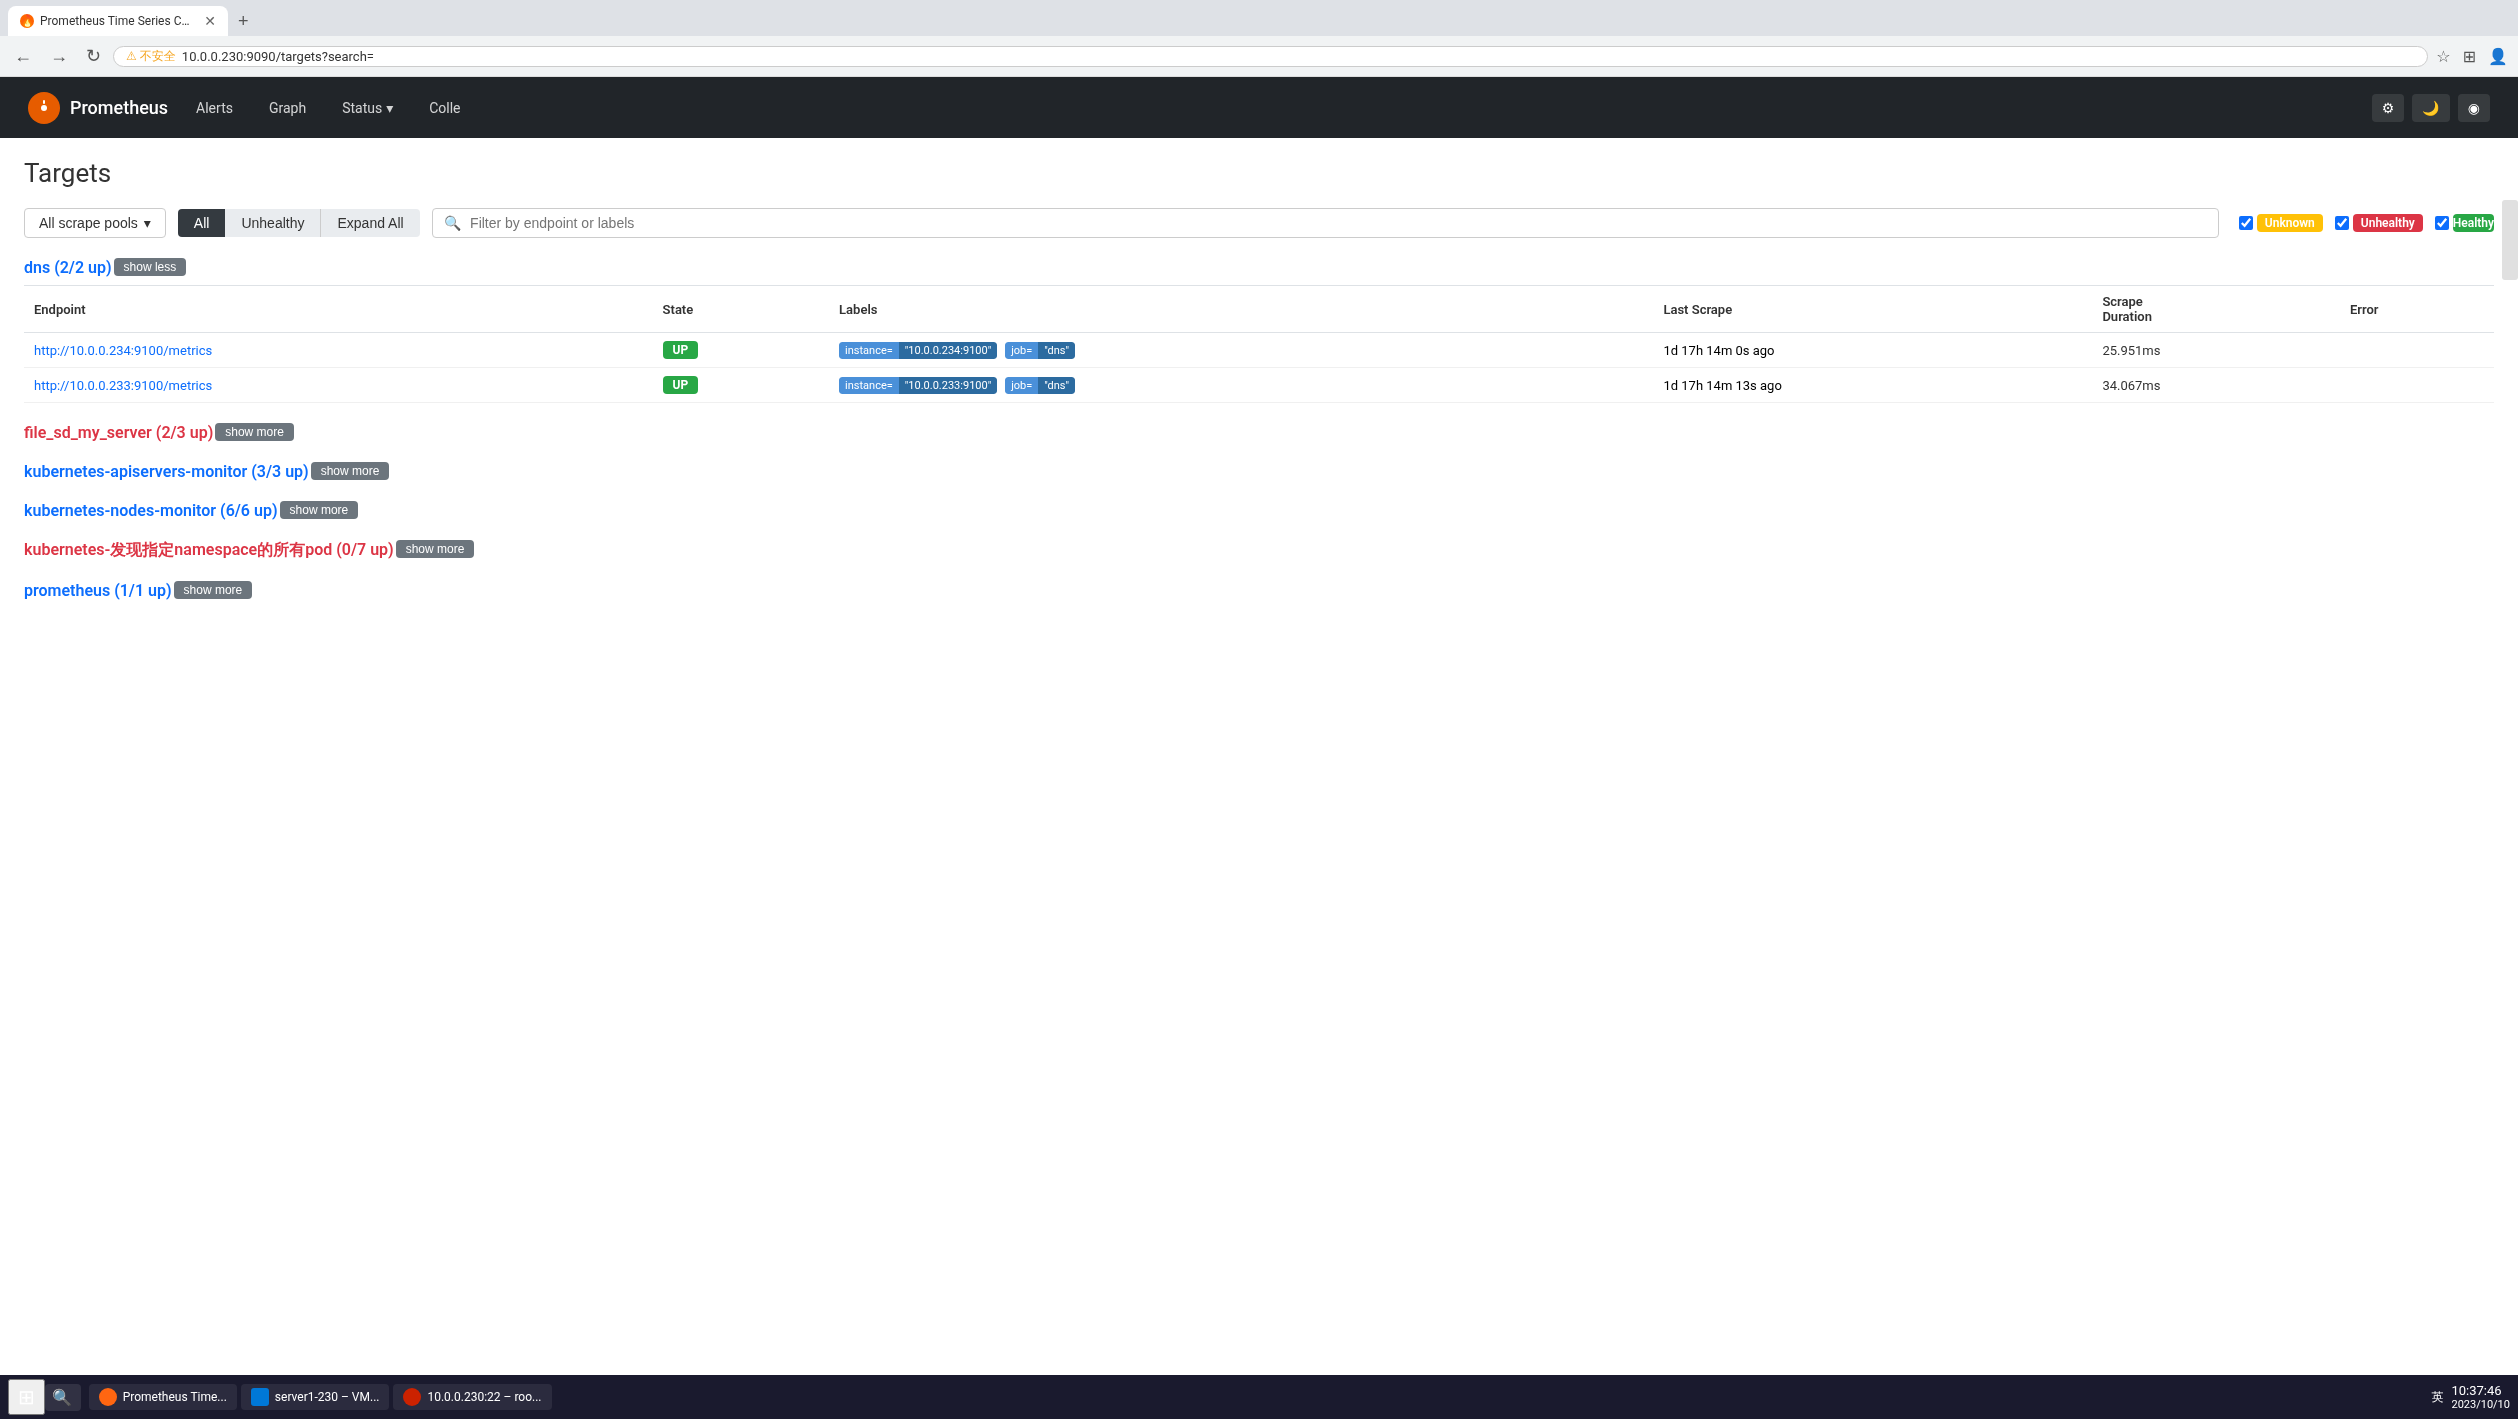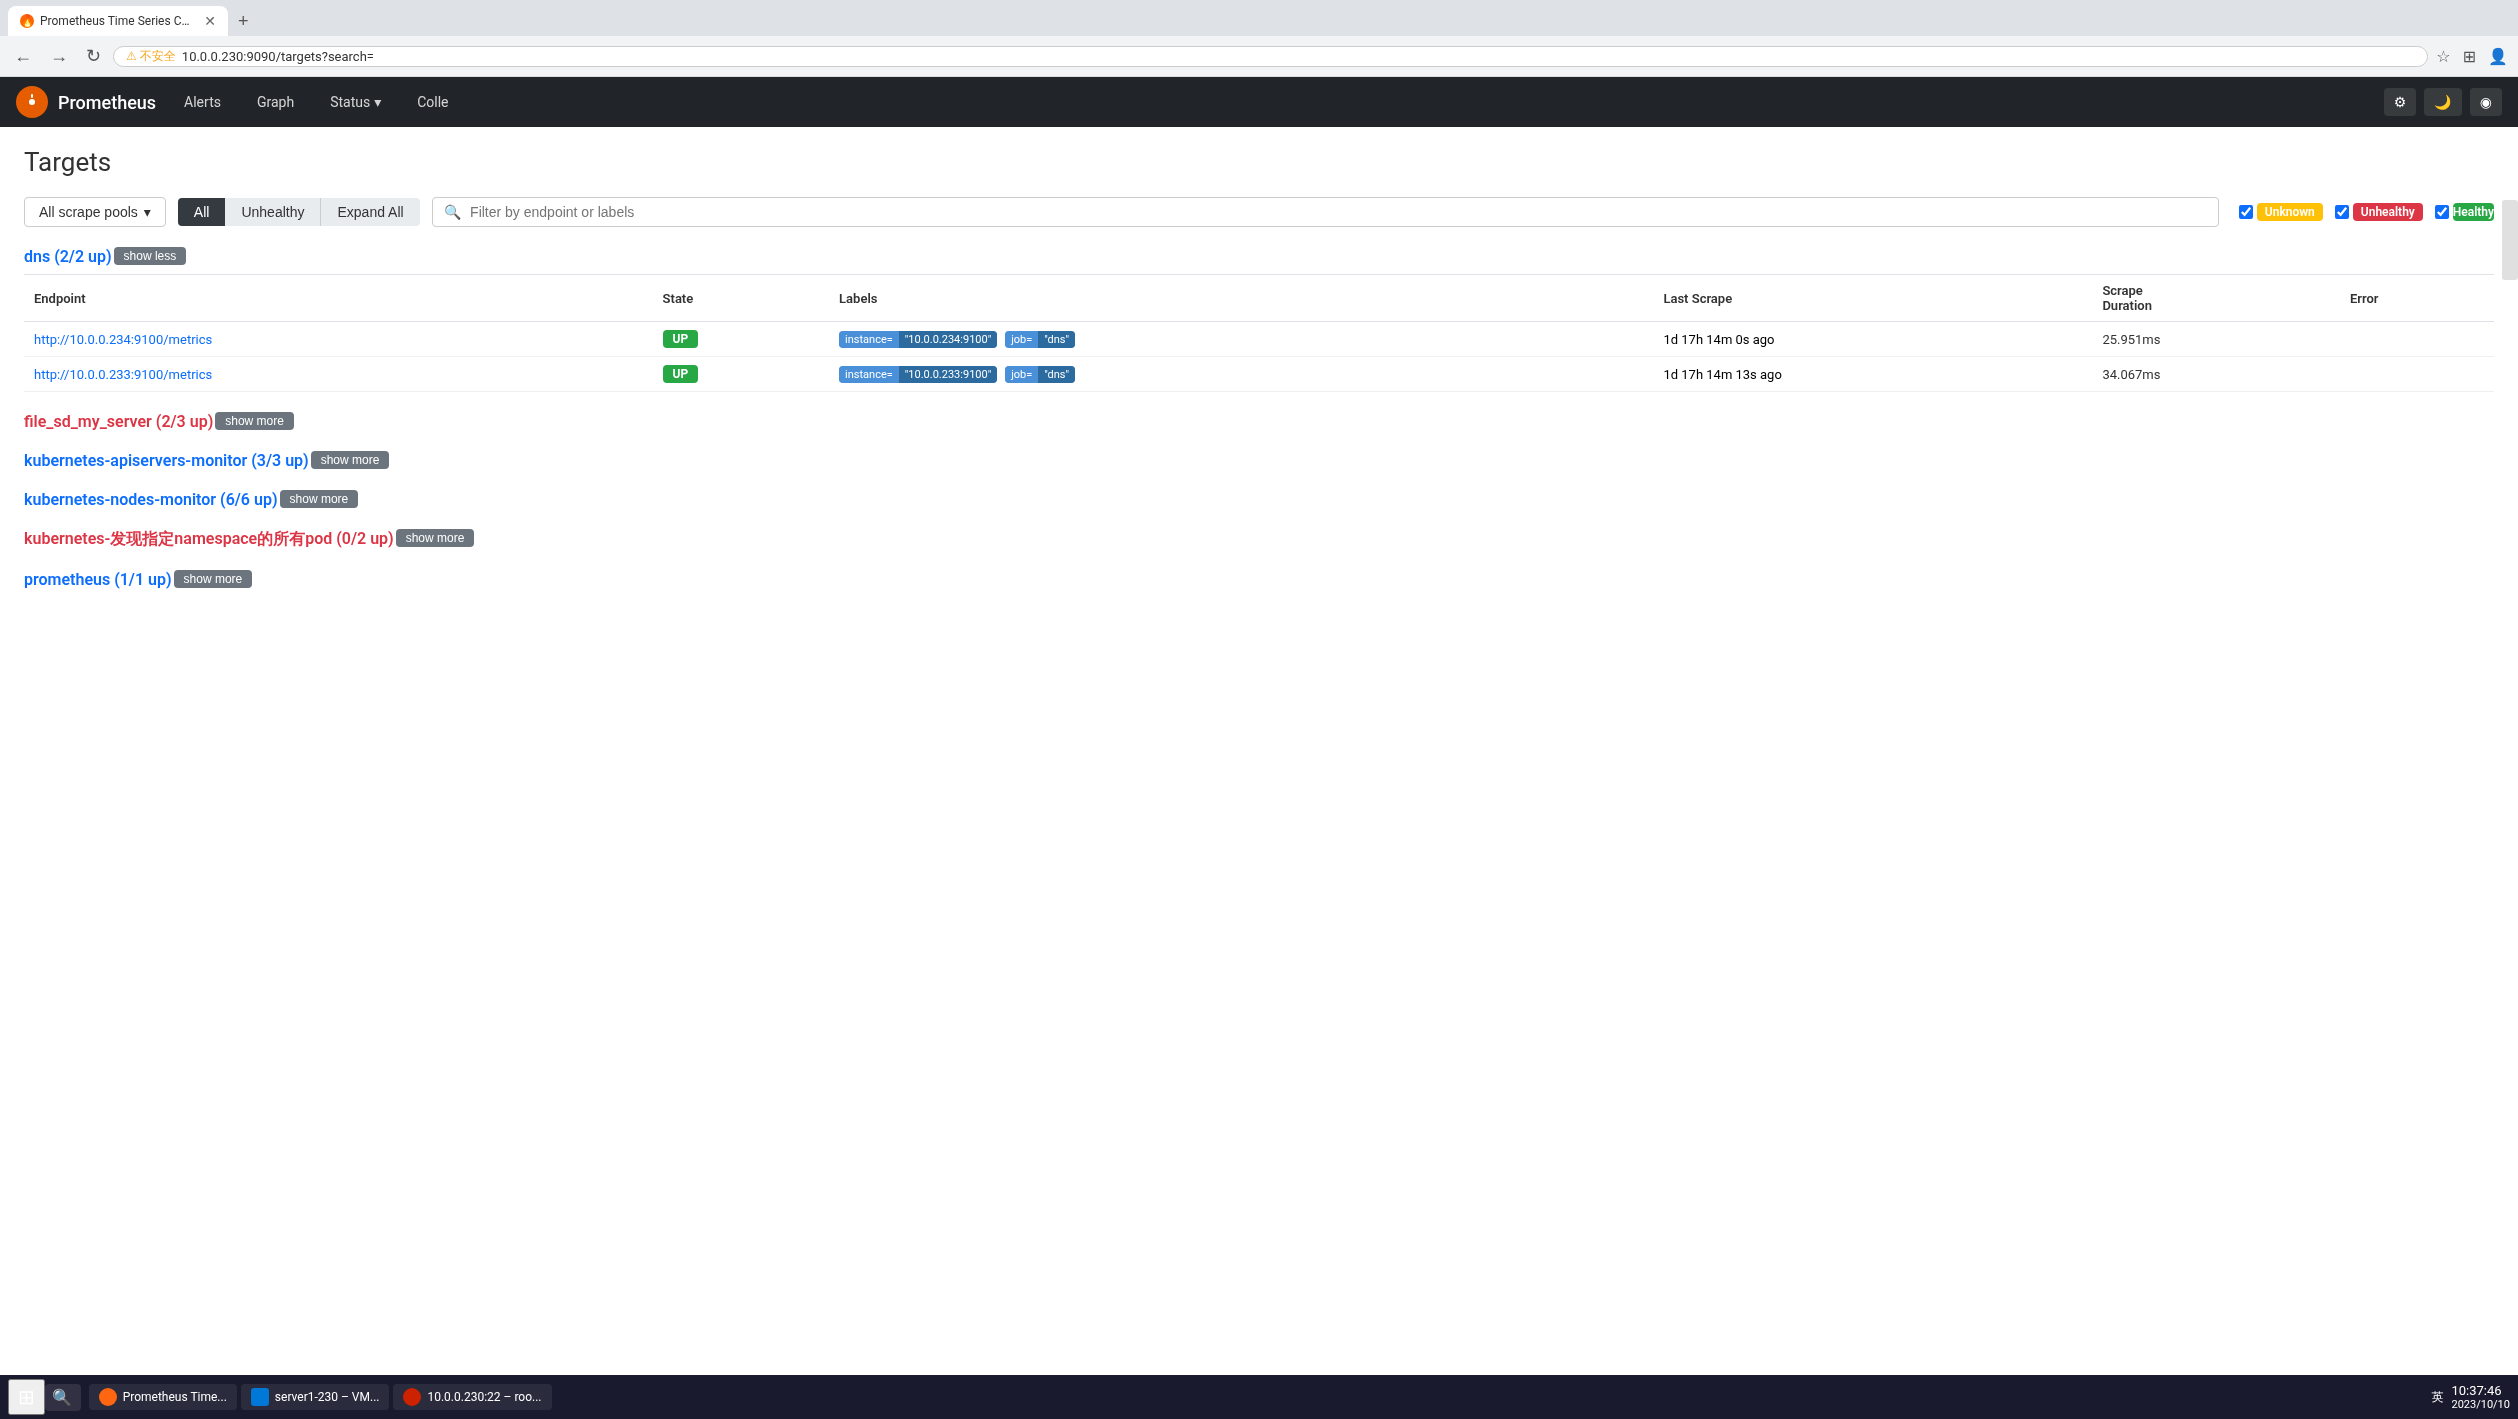--- a/index.html
+++ b/index.html
@@ -15,21 +15,21 @@
     .tab-new { background: none; border: none; margin-left: 4px; font-size: 18px; color: #555; cursor: pointer; padding: 0 6px; }
     .browser-controls { display: flex; align-items: center; padding: 4px 8px; gap: 6px; height: 40px; }
     .nav-btn { background: none; border: none; font-size: 18px; color: #555; cursor: pointer; padding: 2px 6px; border-radius: 50%; }
     .address-bar { flex: 1; display: flex; align-items: center; background: #fff; border: 1px solid #ccc; border-radius: 20px; padding: 4px 12px; gap: 6px; height: 21px; }
     .address-warning { color: #f5a623; font-size: 12px; }
     .address-text { font-size: 13px; color: #333; flex: 1; }
     .browser-actions { display: flex; gap: 8px; align-items: center; }
     .browser-action-btn { background: none; border: none; font-size: 16px; color: #555; cursor: pointer; padding: 2px; }
 
     
-    .navbar { background: #212529; color: #fff; display: flex; align-items: center; padding: 0 16px; height: 50px; gap: 16px; }
+    .navbar { background: #212529; color: #fff; display: flex; align-items: center; padding: 0 28px; height: 61px; gap: 16px; }
     .navbar-brand { display: flex; align-items: center; gap: 10px; font-size: 18px; font-weight: 500; }
     .navbar-logo { width: 32px; height: 32px; background: #e65c00; border-radius: 50%; display: flex; align-items: center; justify-content: center; color: white; font-weight: bold; font-size: 14px; }
     .navbar-nav { display: flex; gap: 12px; }
     .nav-link { color: rgba(255,255,255,0.8); text-decoration: none; padding: 8px 12px; border-radius: 4px; font-size: 14px; }
     .nav-dropdown { display: flex; align-items: center; gap: 4px; }
     .navbar-right { margin-left: auto; display: flex; gap: 8px; }
     .navbar-icon-btn { background: rgba(255,255,255,0.1); border: none; color: #fff; padding: 6px 10px; border-radius: 4px; cursor: pointer; font-size: 14px; }
 
     
     .main { padding: 20px 24px; }
@@ -256,21 +256,21 @@
 
   <div class="target-group">
     <div class="group-header">
       <a class="group-title">kubernetes-nodes-monitor (6/6 up)</a>
       <button class="show-btn">show more</button>
     </div>
   </div>
 
   <div class="target-group">
     <div class="group-header">
-      <a class="group-title red">kubernetes-发现指定namespace的所有pod (0/2 up)</a>
+      <a class="group-title red">kubernetes-发现指定namespace的所有pod (0/7 up)</a>
       <button class="show-btn">show more</button>
     </div>
   </div>
 
   <div class="target-group">
     <div class="group-header">
       <a class="group-title">prometheus (1/1 up)</a>
       <button class="show-btn">show more</button>
     </div>
   </div>

